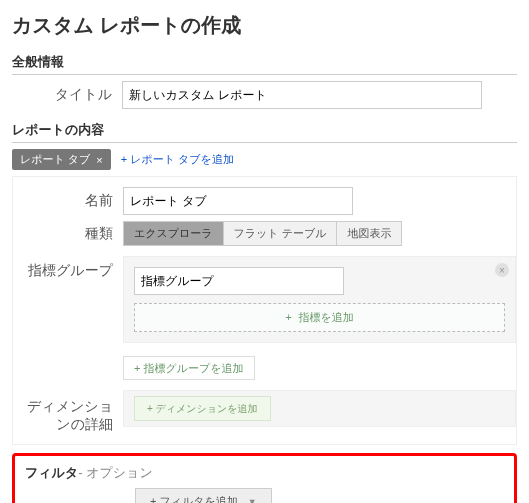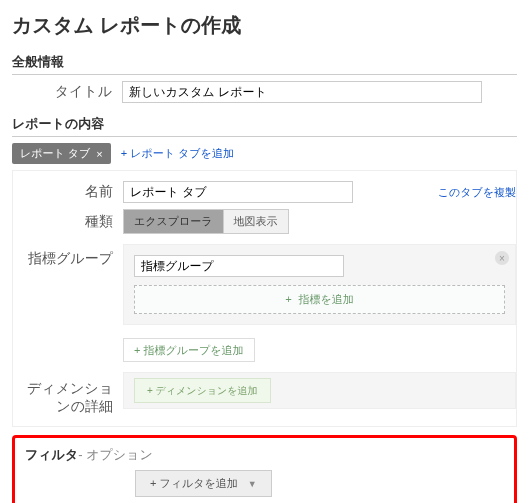--- a/index.html
+++ b/index.html
@@ -18,21 +18,21 @@
     border-bottom: 1px solid #ccc; padding-bottom: 3px;
   }
   .section-head .opt { font-weight: normal; color:#888; font-size:13px; }
   .row { display: flex; align-items: center; margin: 6px 0; }
   .row-label {
     width: 110px; text-align: right; padding-right: 10px;
     color: #555; font-size: 14px;
   }
   .row-body { flex: 1; display:flex; align-items:center; gap:6px; }
   input[type=text] {
-    border: 1px solid #ccc; height: 22px; padding: 2px 6px;
+    border: 1px solid #ccc; height: 28px; padding: 2px 6px;
     font-size: 12px; background:#fff;
   }
   .title-input { width: 360px; }
   .name-input  { width: 230px; }
   .tab-chip {
     display:inline-flex; align-items:center; background:#777; color:#fff;
     font-size:11px; padding:3px 8px; border-radius:2px;
   }
   .tab-chip .x { margin-left:6px; cursor:pointer; }
   .link { color:#1155cc; font-size:11px; cursor:pointer; }
@@ -98,29 +98,29 @@
   <span class="link" style="margin-left:10px">+ レポート タブを追加</span>
 </div>
 
 <div class="content-block">
     <div class="content-inner">
 
   <div class="row">
     <div class="row-label">名前</div>
     <div class="row-body">
       <input type="text" class="name-input" value="レポート タブ" style="">
-      <span class="link dup-link">このタブを複製</span>
     </div>
   </div>
 
   <div class="row">
     <div class="row-label">種類</div>
     <div class="row-body">
       <div class="seg">
         <div class="seg-btn active">エクスプローラ</div>
+        <div class="seg-btn">フラット テーブル</div>
         <div class="seg-btn">地図表示</div>
       </div>
     </div>
   </div>
 
   <div class="row" style="align-items:flex-start">
     <div class="row-label" style="padding-top:10px">指標グループ</div>
     <div class="row-body" style="flex-direction:column; align-items:stretch;">
       <div class="panel">
         <span class="close-dot">×</span>

